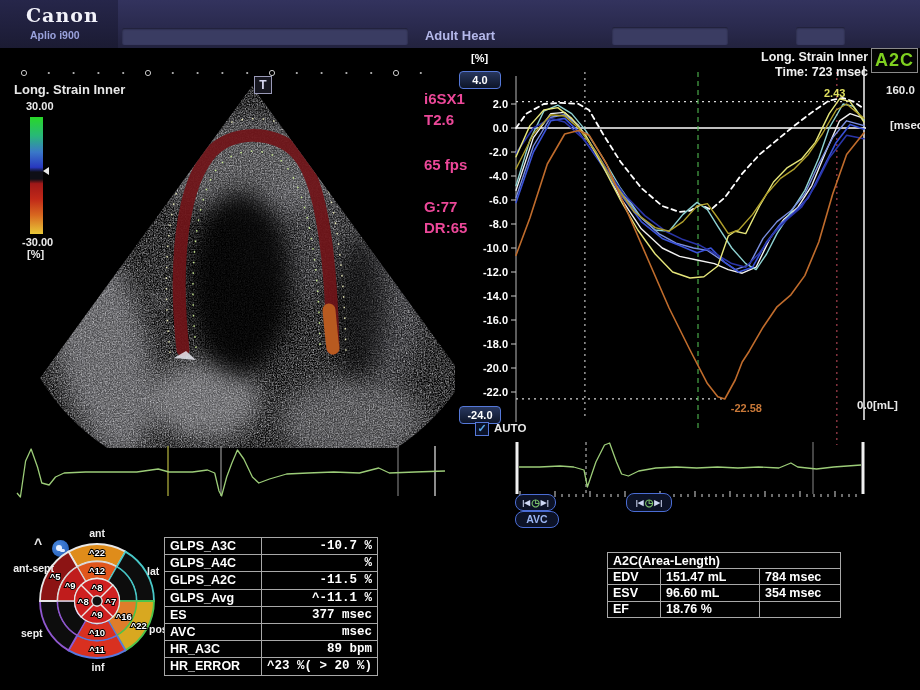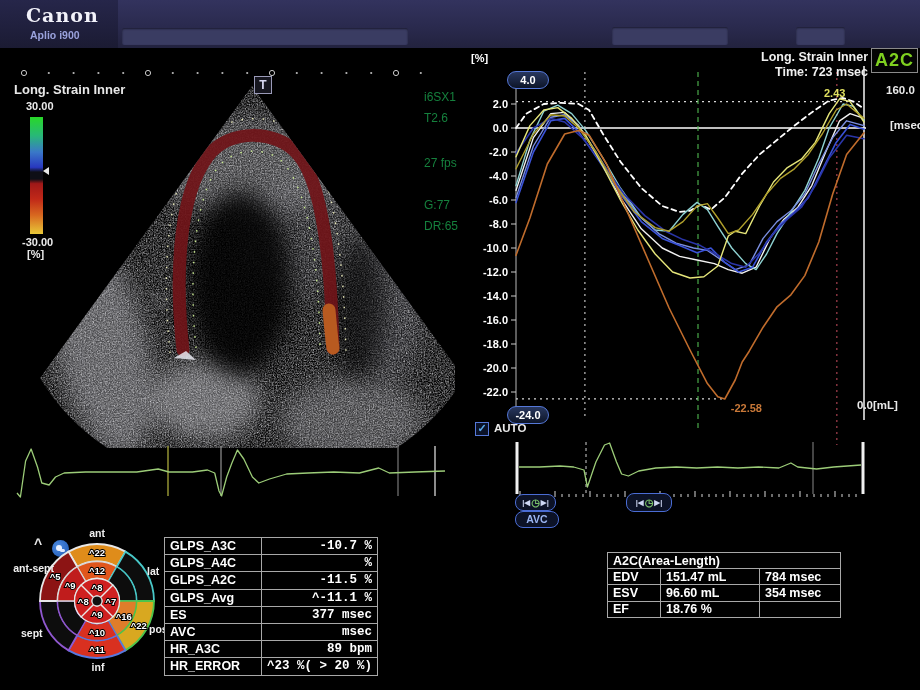--- a/index.html
+++ b/index.html
@@ -22,25 +22,25 @@
   #cb-max{left:26px;top:100px;font-size:11px;font-weight:bold;}
   #colorbar{left:30px;top:117px;width:13px;height:117px;
      background:linear-gradient(to bottom,#28d828 0%,#28b878 16%,#3a78c8 30%,#2838c0 43%,
         #0e0e16 47%,#0e0e16 53%,#a01818 57%,#c02818 70%,#d86820 84%,#e8c838 100%);}
   #cb-marker{left:43px;top:167px;width:0;height:0;border-top:4px solid transparent;
      border-bottom:4px solid transparent;border-right:6px solid #e8e8e8;}
   #cb-min{left:22px;top:236px;font-size:11px;font-weight:bold;}
   #cb-unit{left:27px;top:248px;font-size:11px;font-weight:bold;}
   #t-badge{left:254px;top:76px;width:16px;height:16px;border:1px solid #9a9ab8;background:#16161f;
      color:#d8d8f0;font-weight:bold;font-size:12px;text-align:center;line-height:16px;}
-  .img-info{left:424px;font-size:12px;font-weight:normal;color:#15803d;white-space:nowrap;}
-  
-  .ylim-box{width:40px;height:16px;border:1.5px solid #5578d8;border-radius:9px;
+  .img-info{left:424px;font-size:15px;font-weight:bold;color:#ec4899;white-space:nowrap;}
+  
+  .ylim-box{width:40px;height:16px;border:1.5px solid #5578d8;border-radius:4px;
      background:linear-gradient(#28375e,#0d1528);color:#fff;font-weight:bold;font-size:11px;
-     text-align:center;line-height:16px;margin-left:48px;}
+     text-align:center;line-height:16px;}
   #chart-yunit{left:471px;top:52px;font-size:11px;font-weight:bold;}
   #auto-box{left:475px;top:422px;width:12px;height:12px;border:1.5px solid #5578d8;
      background:#0a1228;color:#58a8e8;font-size:11px;font-weight:bold;line-height:11px;text-align:center;}
   #auto-label{left:494px;top:422px;font-size:11.5px;font-weight:bold;}
   #chart-title-wrap{right:52px;top:50px;text-align:right;font-size:12.5px;font-weight:bold;
      line-height:15px;color:#f0f0f0;}
   #view-badge{left:871px;top:48px;width:45px;height:23px;border:1px solid #8a8a8a;background:#040404;
      font-weight:bold;font-size:18px;text-align:center;line-height:23px;letter-spacing:1px;}
   #vol-max{left:876px;top:84px;font-size:11.5px;font-weight:bold;margin-left:10px;}
   #x-unit{left:869px;top:119px;font-size:11.5px;font-weight:bold;padding-left:21px;}
@@ -78,20 +78,21 @@
 </head>
 <body>
 
 <div id="screen">
 
   <div class="abs" id="topbar">
     <div class="abs" id="logo-block"></div>
     <div class="abs" id="canon-logo">Canon</div>
     <div class="abs" id="model-name">Aplio i900</div>
     <div class="abs bar-field" style="left:122px;top:28px;width:286px;height:17px;"></div>
+    <div class="abs" id="preset-name">Adult Heart</div>
     <div class="abs bar-field" style="left:612px;top:27px;width:116px;height:18px;"></div>
     <div class="abs bar-field" style="left:796px;top:27px;width:49px;height:18px;"></div>
   </div>
 
   <svg id="us-svg" width="455" height="400" style="left:0;top:48px;">
     <defs>
       <clipPath id="fanClip">
         <path d="M252,38 L40,330 Q100,430 252,448 Q404,430 464,330 Z"></path>
       </clipPath>
       <filter id="speckle" x="0" y="0" width="100%" height="100%">
@@ -146,21 +147,21 @@
   <div class="abs wlabel" id="us-mode-label">Long. Strain Inner</div>
   <div class="abs wlabel" id="cb-max">30.00</div>
   <div class="abs" id="colorbar"></div>
   <div class="abs" id="cb-marker"></div>
   <div class="abs wlabel" id="cb-min">-30.00</div>
   <div class="abs wlabel" id="cb-unit">[%]</div>
   <div class="abs" id="t-badge">T</div>
 
   <div class="abs img-info" style="top:90px;">i6SX1</div>
   <div class="abs img-info" style="top:111px;">T2.6</div>
-  <div class="abs img-info" style="top:156px;">27 fps</div>
+  <div class="abs img-info" style="top:156px;">65 fps</div>
   <div class="abs img-info" style="top:198px;">G:77</div>
   <div class="abs img-info" style="top:219px;">DR:65</div>
 
   <svg id="chart-svg" width="465" height="402" style="left:455px;top:48px;">
       <line x1="61" y1="28" x2="61" y2="374" stroke="#b8b8b8" stroke-width="1"></line>
       <line x1="56" y1="56" x2="61" y2="56" stroke="#cccccc" stroke-width="1"></line>
       <text x="53" y="60" text-anchor="end" fill="#fff" font-size="11px" font-weight="bold">2.0</text>
       <line x1="56" y1="80" x2="61" y2="80" stroke="#cccccc" stroke-width="1"></line>
       <text x="53" y="84" text-anchor="end" fill="#fff" font-size="11px" font-weight="bold">0.0</text>
       <line x1="56" y1="104" x2="61" y2="104" stroke="#cccccc" stroke-width="1"></line>

